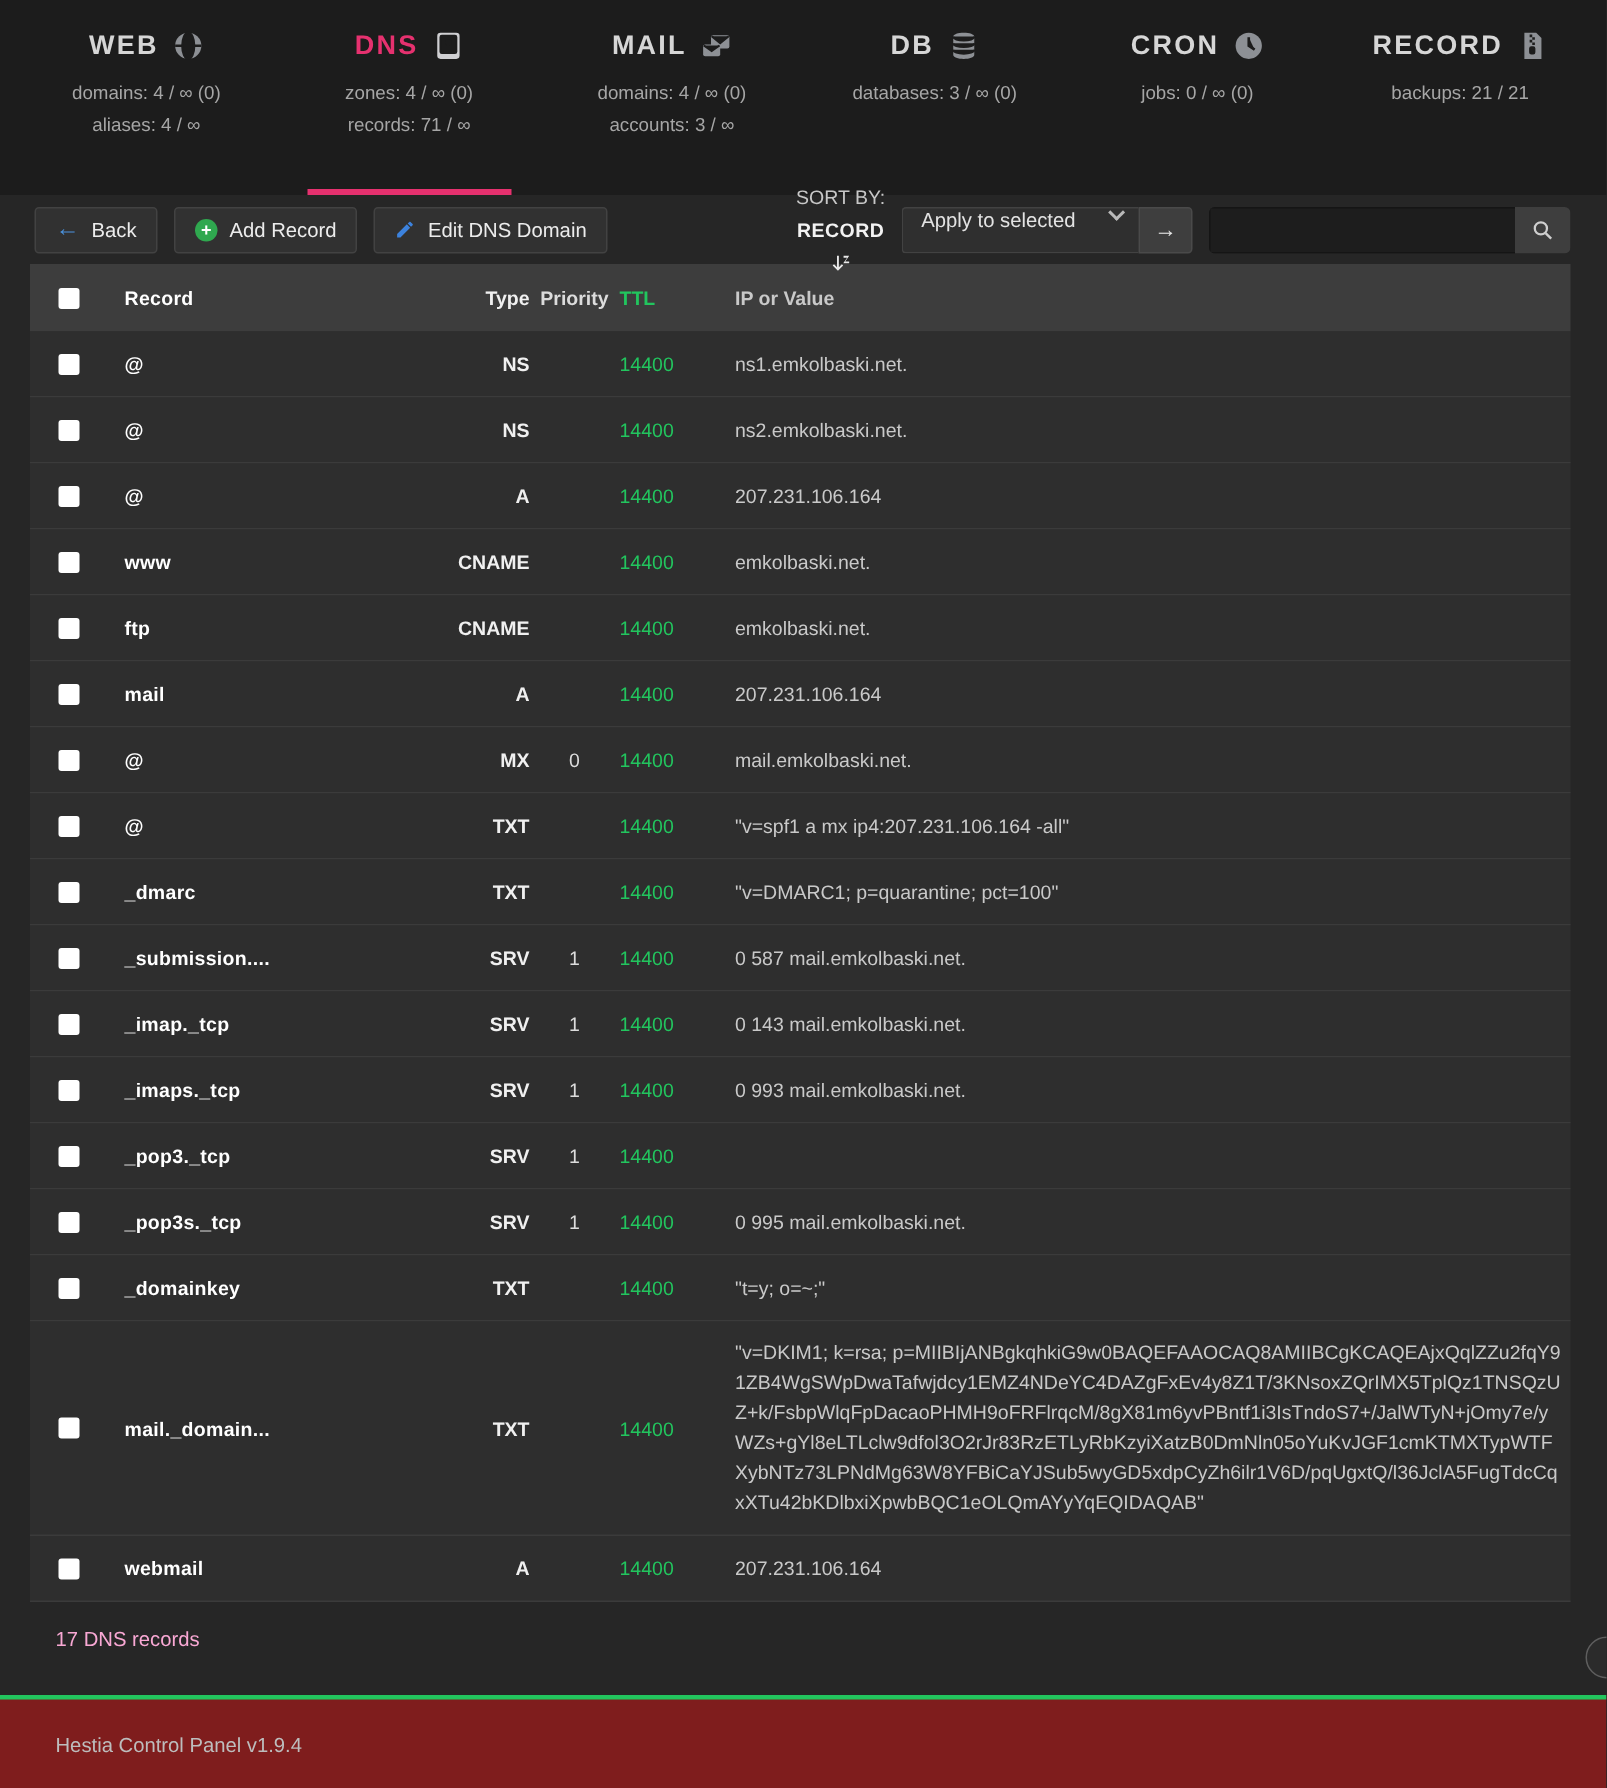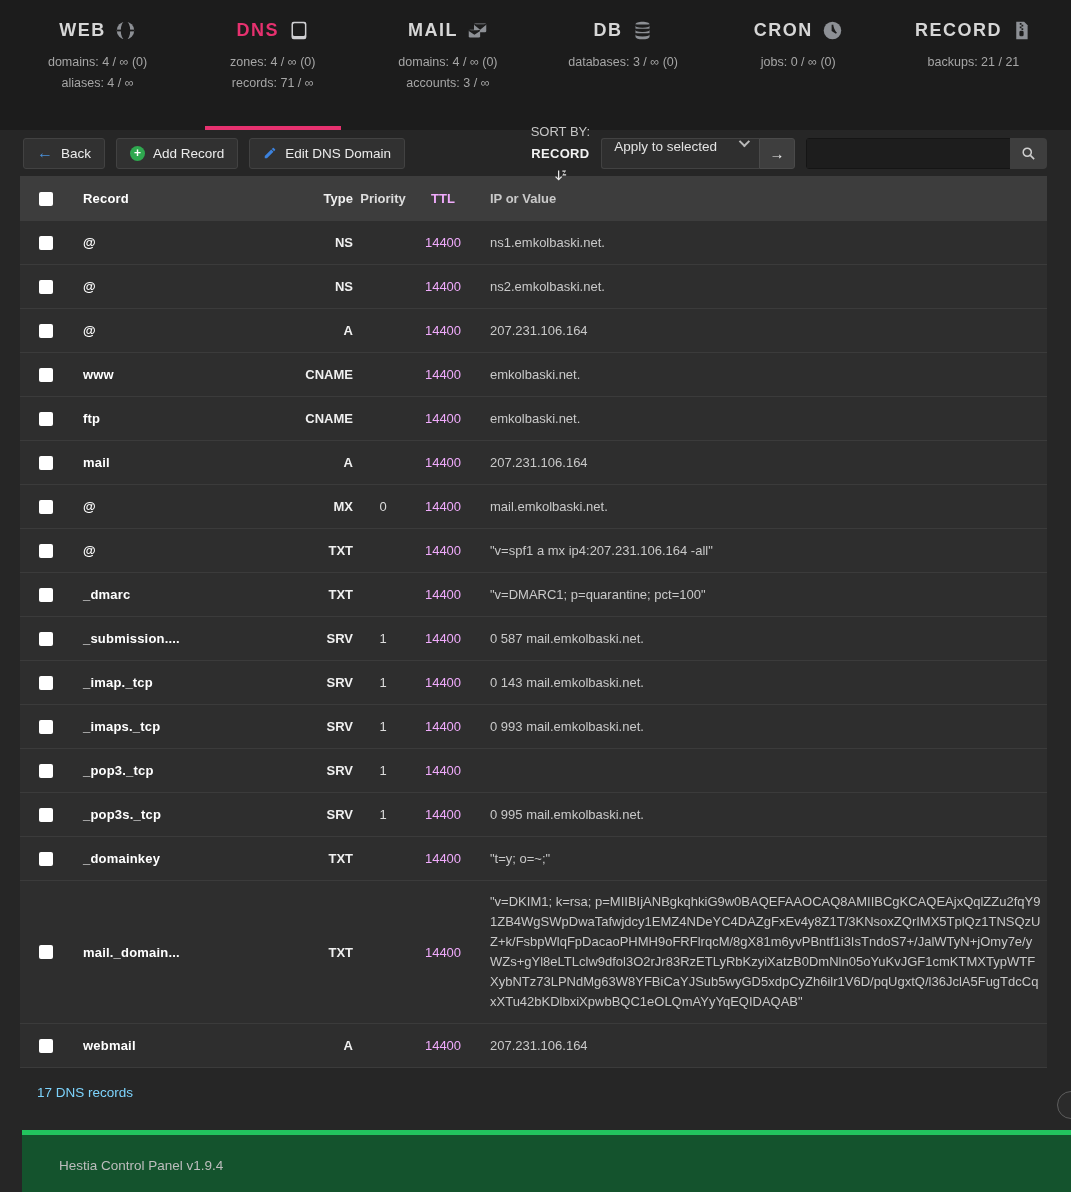--- a/index.html
+++ b/index.html
@@ -178,57 +178,56 @@
   .checkbox {
     width:14px; height:14px;
     background:#ffffff;
     border-radius:2px;
     display:inline-block;
     cursor:pointer;
   }
   .cell-record { font-weight:700; color:#ffffff; letter-spacing:.2px; }
   .cell-type { font-weight:700; color:#f0f0f0; text-align:right; }
   .cell-priority { color:#dcdcdc; text-align:center; }
-  .cell-ttl { color:#f0abfc; text-align:center; }
+  .cell-ttl { color:#22c55e; }
   .cell-value {
     color:#c9c9c9;
     padding:11px 4px 11px 17px;
     line-height:20px;
     word-break:break-all;
     overflow-wrap:anywhere;
   }
 
   .records-count {
     margin:17px 0 0 37px;
     font-size:13.5px;
-    color:#7dd3fc;
+    color:#f9a8d4;
   }
 
   .scroll-top-btn {
     position:absolute;
     right:-14px;
     top:1091px;
     width:28px; height:28px;
     border-radius:50%;
     border:1px solid #5e5e5e;
     background:#2b2b2b;
     cursor:pointer;
   }
 
   footer {
     position:absolute;
     left:0; right:0;
     top:1130px;
     height:62px;
-    border-top:5px solid #22c55e;
+    border-top:3px solid #22c55e;
     padding:23px 0 0 37px;
     font-size:13.5px;
     color:#bdbdbd;
-    background:#14532d;
-    margin-left:22px;
+    background:#7f1d1d;
   }
 
   svg .ic-main { fill:#8d9095; }
   svg .ic-dark { fill:#1c1c1c; }
   .nav-item.active svg .ic-main { fill:#cfcfd2; }
 </style>
 </head>
 <body>
 
 <header class="topnav">

